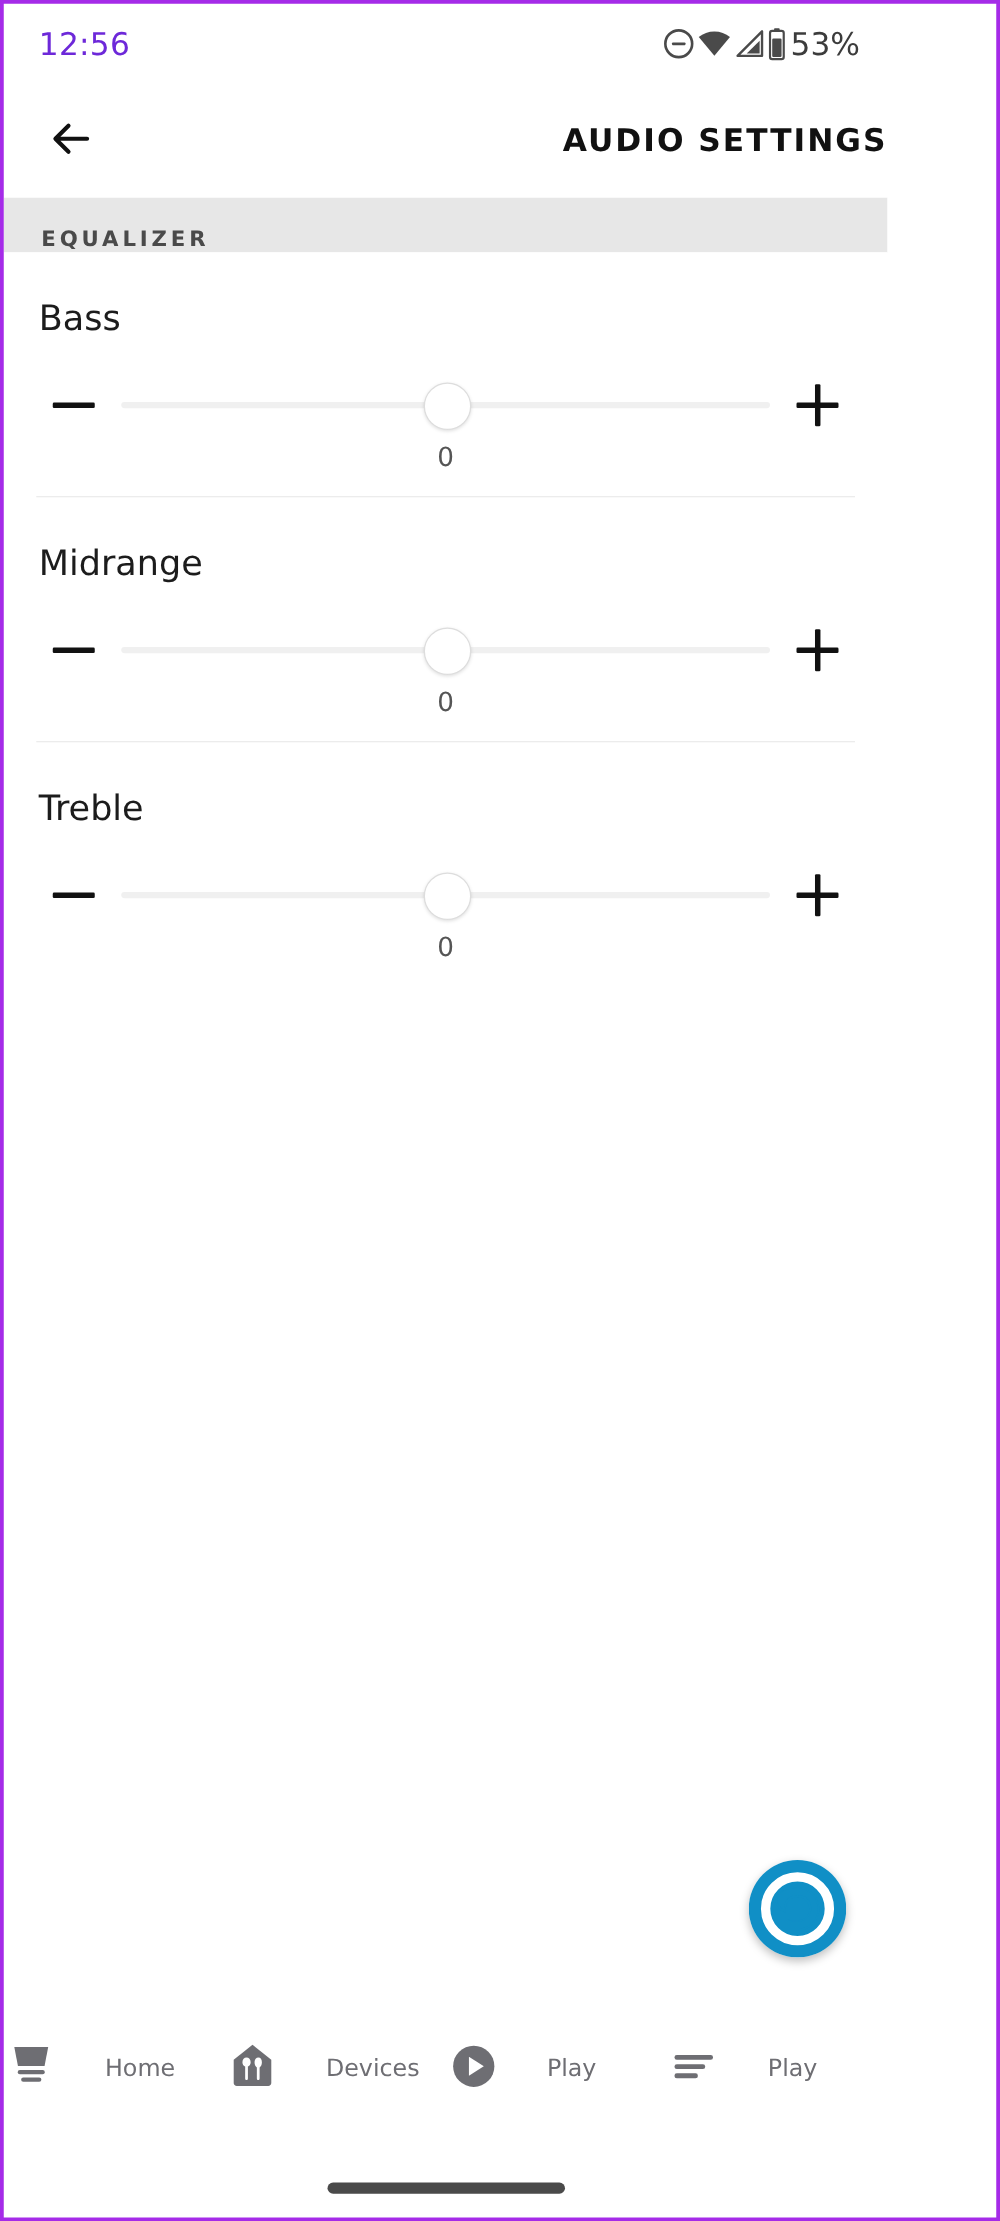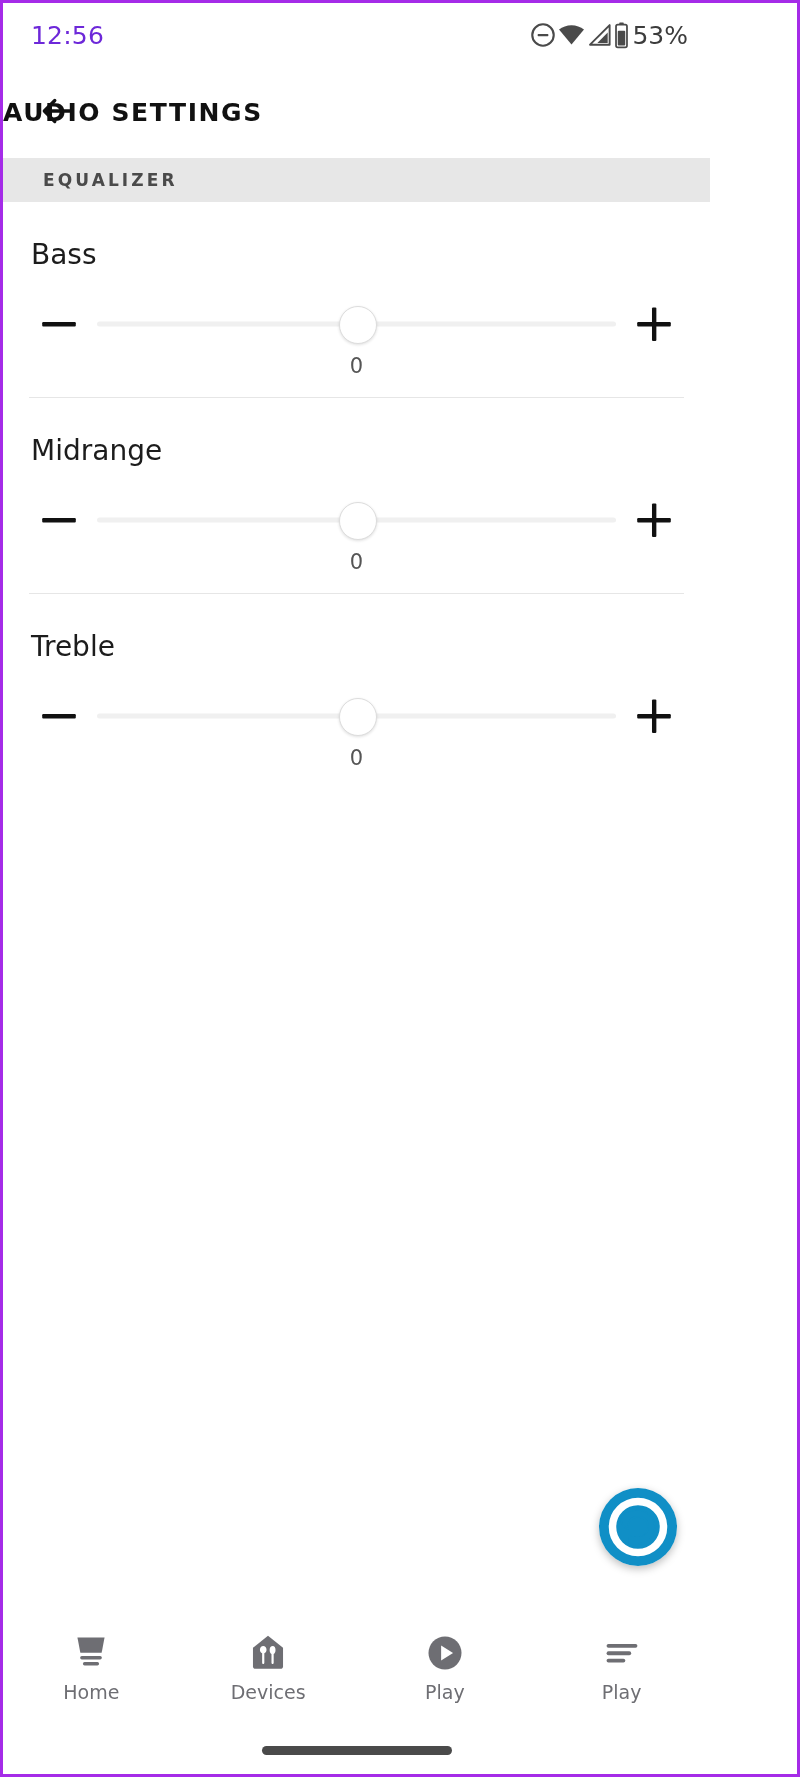--- a/index.html
+++ b/index.html
@@ -55,30 +55,30 @@
     position:relative;height:91px;
     display:flex;align-items:center;
     background:#ffffff;
   }
   .back-btn{
     position:absolute;left:26px;top:50%;transform:translateY(-50%);
     width:56px;height:56px;display:flex;align-items:center;justify-content:center;
     cursor:pointer;
   }
   .page-title{
-    width:100%;text-align:left;
+    width:100%;text-align:right;
     font-size:25px;font-weight:bold;letter-spacing:1.6px;
     color:#111111;
   }
 
   
   .section-band{
     height:44px;background:#E7E7E7;
-    display:flex;align-items:center;
-    padding-left:40px;box-sizing:border-box;
+    display:flex;align-items:flex-end;
+    padding-left:30px;box-sizing:border-box;
   }
   .section-band span{
     font-size:17px;font-weight:bold;letter-spacing:3.1px;color:#4a4a4a;
   }
 
   
   .eq-list{background:#ffffff;}
   .eq-row{position:relative;background:#ffffff;}
   .eq-label{
     font-size:28px;color:#1c1c1c;
@@ -132,22 +132,22 @@
   }
 
   
   .bottom-nav{
     position:absolute;left:0;right:0;bottom:47px;
     height:104px;background:#ffffff;
     display:flex;align-items:flex-start;
   }
   .nav-item{
     flex:1 1 0;
-    display:flex;flex-direction:column;align-items:center;
-    padding-top:6px;cursor:pointer;
+    display:flex;align-items:center;
+    padding-top:6px;cursor:pointer;gap:37px;
   }
   .nav-icon{height:48px;display:flex;align-items:center;justify-content:center;}
   .nav-label{
     font-size:19px;color:#6E6E73;margin-top:4px;
   }
 
   
   .gesture-bar{
     position:absolute;left:0;right:0;bottom:0;height:47px;
     background:#ffffff;display:flex;align-items:center;justify-content:center;

